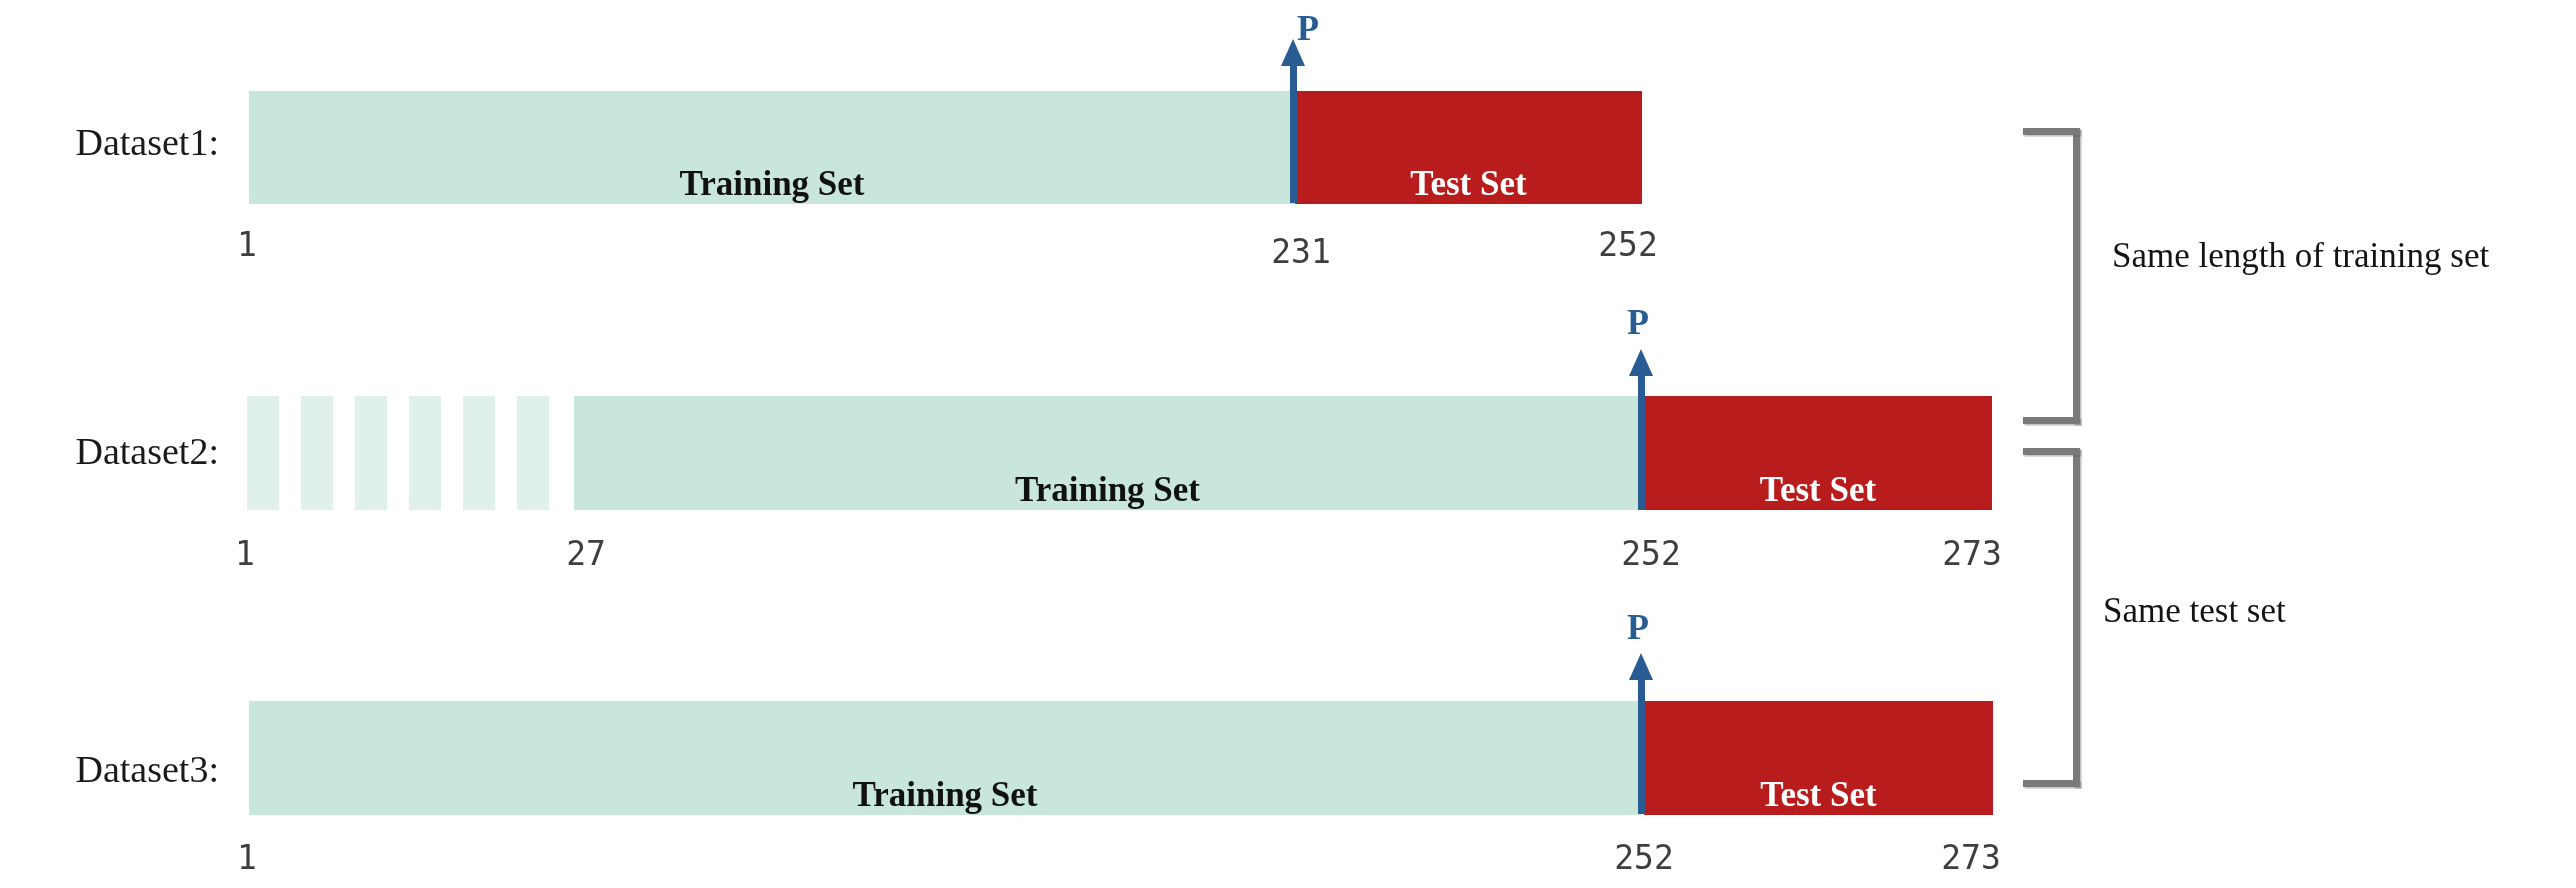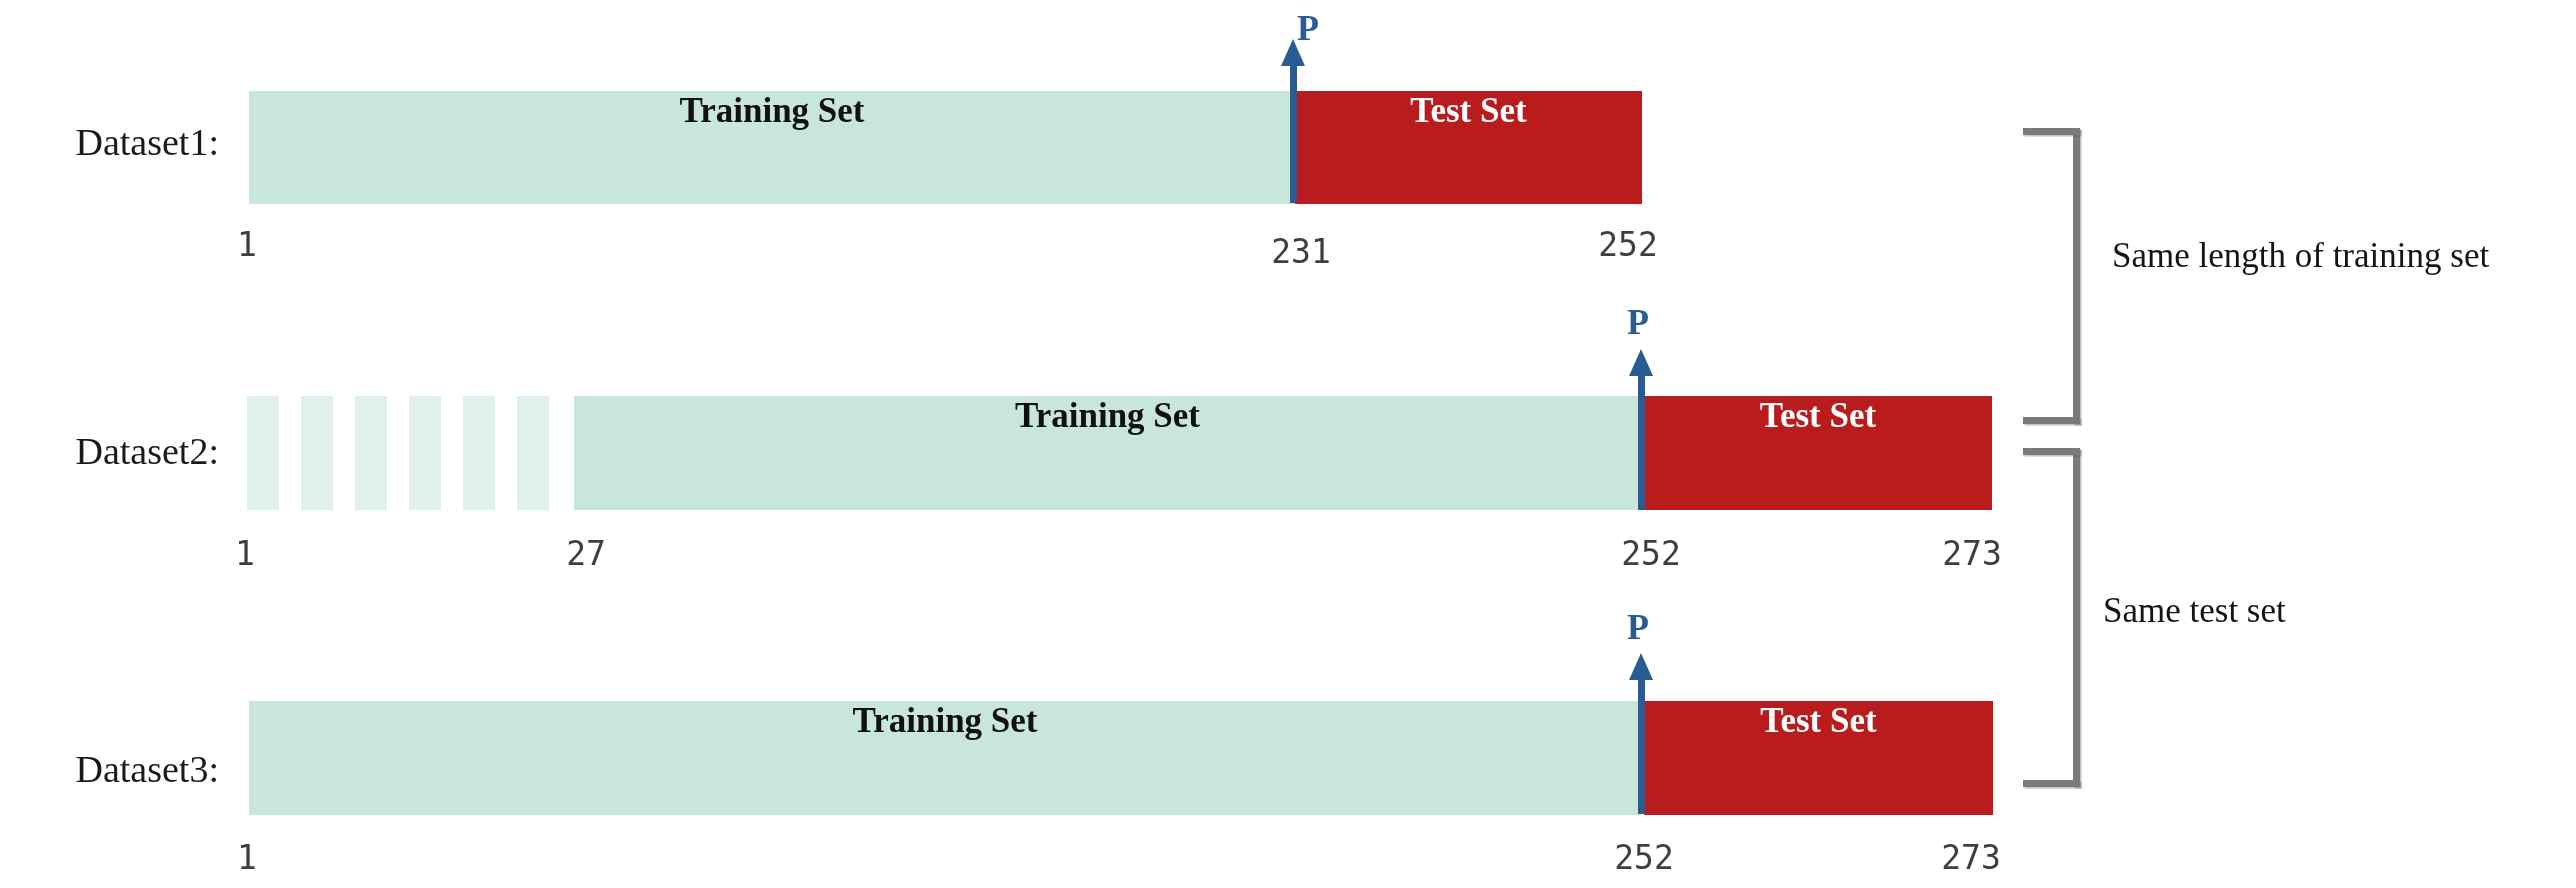--- a/index.html
+++ b/index.html
@@ -9,21 +9,21 @@
     background:#ffffff;
     font-family:"Liberation Serif", serif;
     overflow:hidden;
   }
   .ds-label{
     position:absolute;left:16px;width:203px;
     font-size:38px;line-height:38px;color:#1a1a1a;
     text-align:right;white-space:nowrap;
   }
   .bar{
-    position:absolute;display:flex;align-items:flex-start;justify-content:center;
+    position:absolute;display:flex;align-items:flex-end;justify-content:center;
   }
   .bar.train{background:#c9e6da;}
   .bar.train .bar-text{font-weight:bold;font-size:35px;color:#111111;}
   .bar.test{background:#b91c1c;}
   .bar.test .bar-text{font-weight:bold;font-size:35px;color:#ffffff;}
   .stripes{
     position:absolute;
     background:repeating-linear-gradient(90deg,
       #dff1ea 0px, #dff1ea 32px,
       #ffffff 32px, #ffffff 54px);

